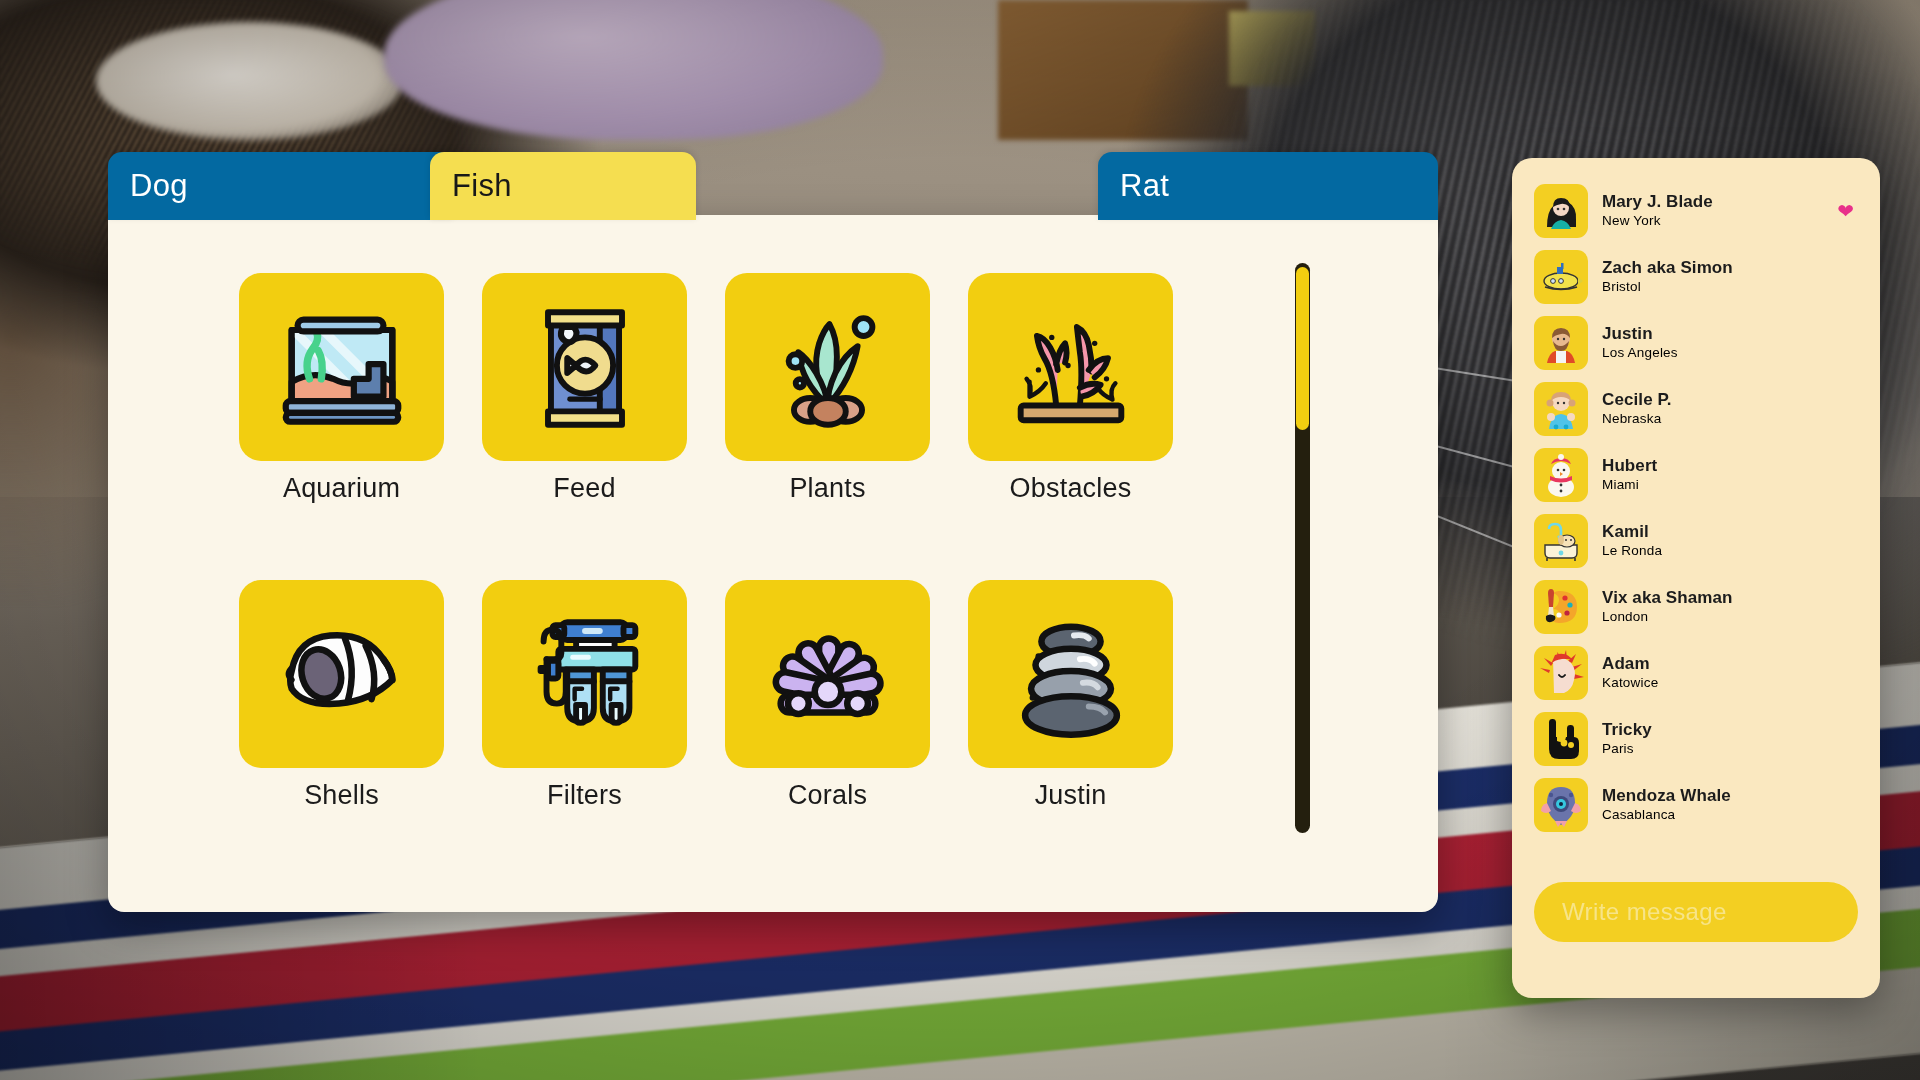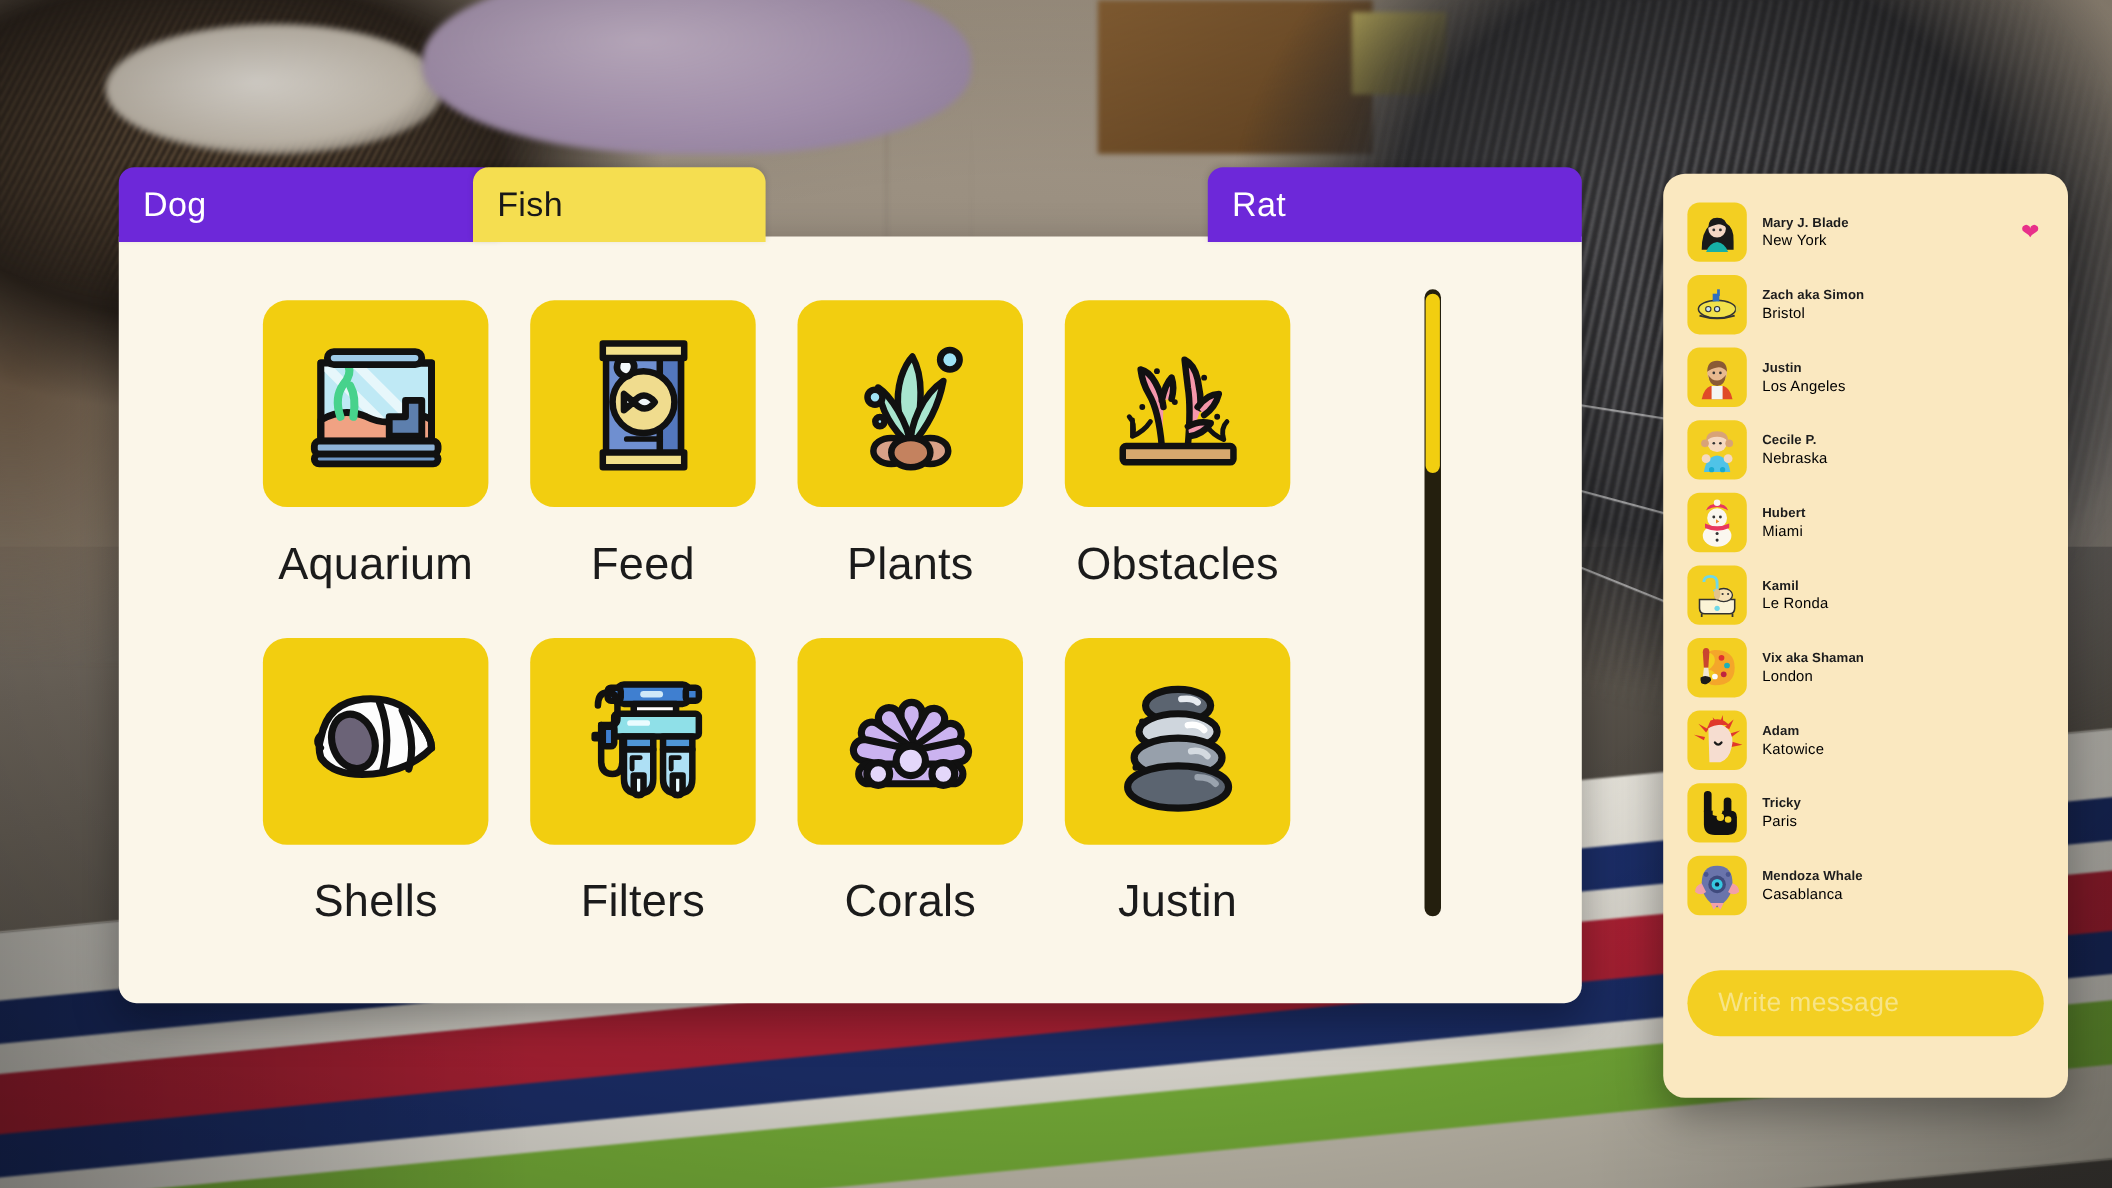--- a/index.html
+++ b/index.html
@@ -106,21 +106,21 @@
   .tab {
     position:absolute; top:0; height:68px;
     border-radius:14px 14px 0 0;
     display:flex; align-items:center;
     padding-left:22px;
     font-size:31px; font-weight:400;
     letter-spacing:.3px;
     color:#ffffff;
     box-shadow:0 -2px 6px rgba(0,0,0,.12);
   }
-  .tab.teal { background:#6d28d9; }
+  .tab.teal { background:#0369a1; }
   .tab.active { background:#f5de50; color:#181818; font-weight:500; }
 
   .panel {
     position:absolute; left:0; top:63px; width:1330px; height:697px;
     background:#fbf6e9;
     border-radius:0 0 16px 16px;
     box-shadow:0 14px 40px rgba(0,0,0,.35);
     overflow:hidden;
   }
   .grid {
@@ -131,22 +131,22 @@
   }
   .cell { display:flex; flex-direction:column; align-items:center; cursor:pointer; }
   .tile {
     width:205px; height:188px; border-radius:22px;
     background:#f2ce10;
     display:flex; align-items:center; justify-content:center;
     overflow:hidden;
   }
   .tile svg { width:148px; height:148px; display:block; }
   .cell-label {
-    margin-top:28px;
-    font-size:41px; color:#1b1b1b; letter-spacing:.2px; font-weight:400;text-align:center;
+    margin-top:12px;
+    font-size:27px; color:#1b1b1b; letter-spacing:.2px; font-weight:400;text-align:center;
   }
 
   
   .scrollbar {
     position:absolute; right:128px; top:48px; width:15px; height:570px;
     background:#241f0e; border-radius:9px;
   }
   .scrollthumb {
     position:absolute; left:1px; top:4px; width:13px; height:163px;
     background:#f2ce10; border-radius:8px;
@@ -163,21 +163,21 @@
     display:flex; align-items:center; gap:14px;
     height:66px; cursor:pointer; position:relative;
   }
   .avatar {
     width:54px; height:54px; border-radius:11px; background:#f3cf22;
     flex:0 0 54px; display:flex; align-items:center; justify-content:center;
     overflow:hidden;
   }
   .avatar svg { width:48px; height:48px; display:block; }
   .c-text { display:flex; flex-direction:column; justify-content:center; line-height:1.05; }
-  .c-name { font-size:12px; color:#1c1c1c; font-weight:700; letter-spacing:.1px; }
+  .c-name { font-size:17px; color:#1c1c1c; font-weight:700; letter-spacing:.1px; }
   .c-city { font-size:13.5px; color:#000000; margin-top:3px; letter-spacing:.2px; }
   .fav-heart { position:absolute; right:4px; top:50%; transform:translateY(-50%); font-size:20px; color:#e8308a; line-height:1; }
   .msg-box {
     position:absolute; left:22px; right:22px; bottom:56px; height:60px;
     background:#f3cf22; border-radius:30px;
     display:flex; align-items:center; padding-left:28px;
   }
   .msg-placeholder { font-size:24px; color:#f7e487; letter-spacing:.4px; }
 </style>
 </head>

